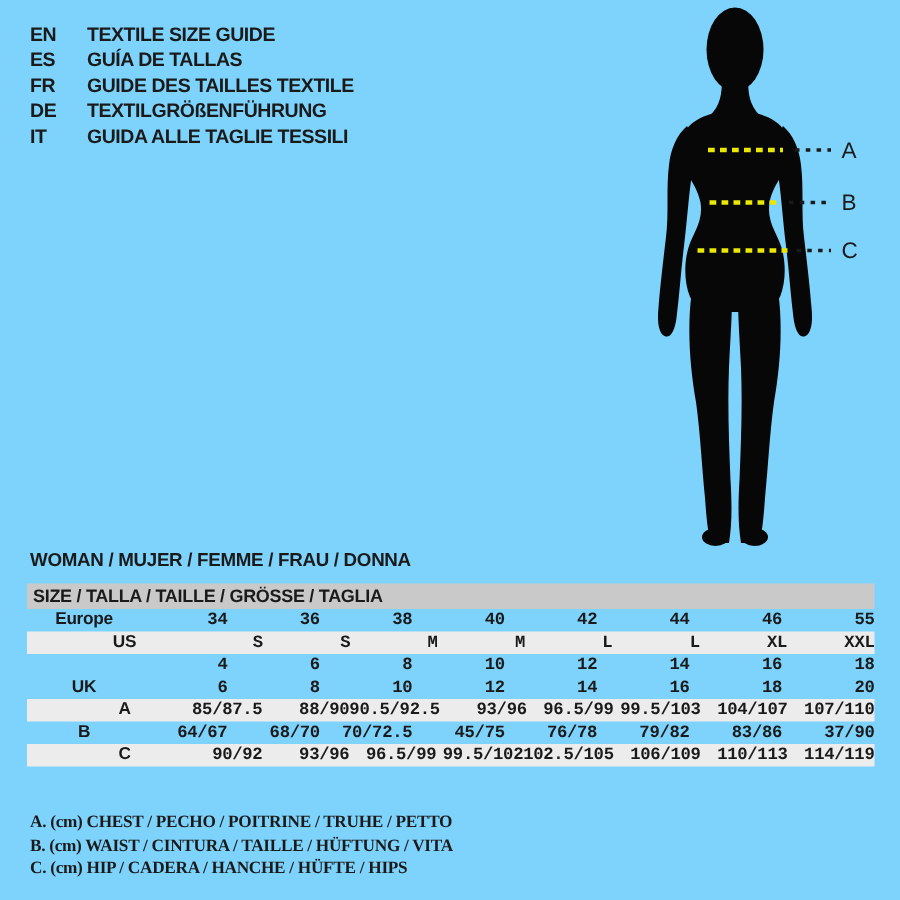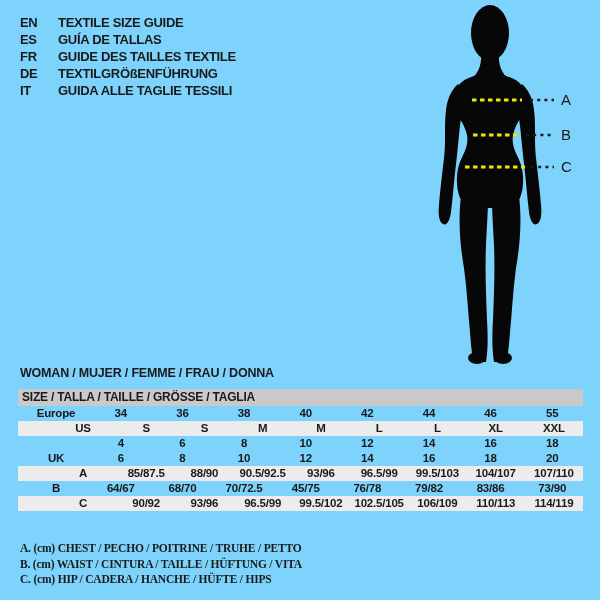--- a/index.html
+++ b/index.html
@@ -31,21 +31,21 @@
 
   
   .section-title{position:absolute;left:20px;top:366px;font-size:12.5px;font-weight:bold;letter-spacing:-0.2px;}
 
   
   .size-table{position:absolute;left:18px;top:389px;width:565px;}
   .t-header{background:var(--header-bg);height:17px;line-height:17px;font-size:12px;font-weight:bold;padding-left:4px;letter-spacing:-0.2px;}
   .t-row{display:flex;height:15px;line-height:15px;font-size:11.5px;font-weight:bold;letter-spacing:-0.2px;}
   .t-row.shaded{background:var(--row-bg);padding-left:27px;}
   .row-label{flex:0 0 68px;padding-left:4px;text-align:center;}
-  .cell{flex:1;text-align:center;}
+  .cell{flex:1;text-align:right;font-family:Liberation Mono, monospace;}
 
   
   .legend{position:absolute;left:20px;top:541px;font-family:Liberation Serif, serif;}
   .legend-line{font-size:11.5px;font-weight:bold;line-height:15.5px;letter-spacing:-0.2px;white-space:nowrap;}
 </style>
 </head>
 <body>
 
 <div class="page">
 
@@ -207,21 +207,21 @@
         </div>
         <div class="t-row">
           <span class="row-label">B</span>
           <span class="cell">64/67</span>
           <span class="cell">68/70</span>
           <span class="cell">70/72.5</span>
           <span class="cell">45/75</span>
           <span class="cell">76/78</span>
           <span class="cell">79/82</span>
           <span class="cell">83/86</span>
-          <span class="cell">73/90</span>
+          <span class="cell">37/90</span>
         </div>
         <div class="t-row shaded">
           <span class="row-label">C</span>
           <span class="cell">90/92</span>
           <span class="cell">93/96</span>
           <span class="cell">96.5/99</span>
           <span class="cell">99.5/102</span>
           <span class="cell">102.5/105</span>
           <span class="cell">106/109</span>
           <span class="cell">110/113</span>

